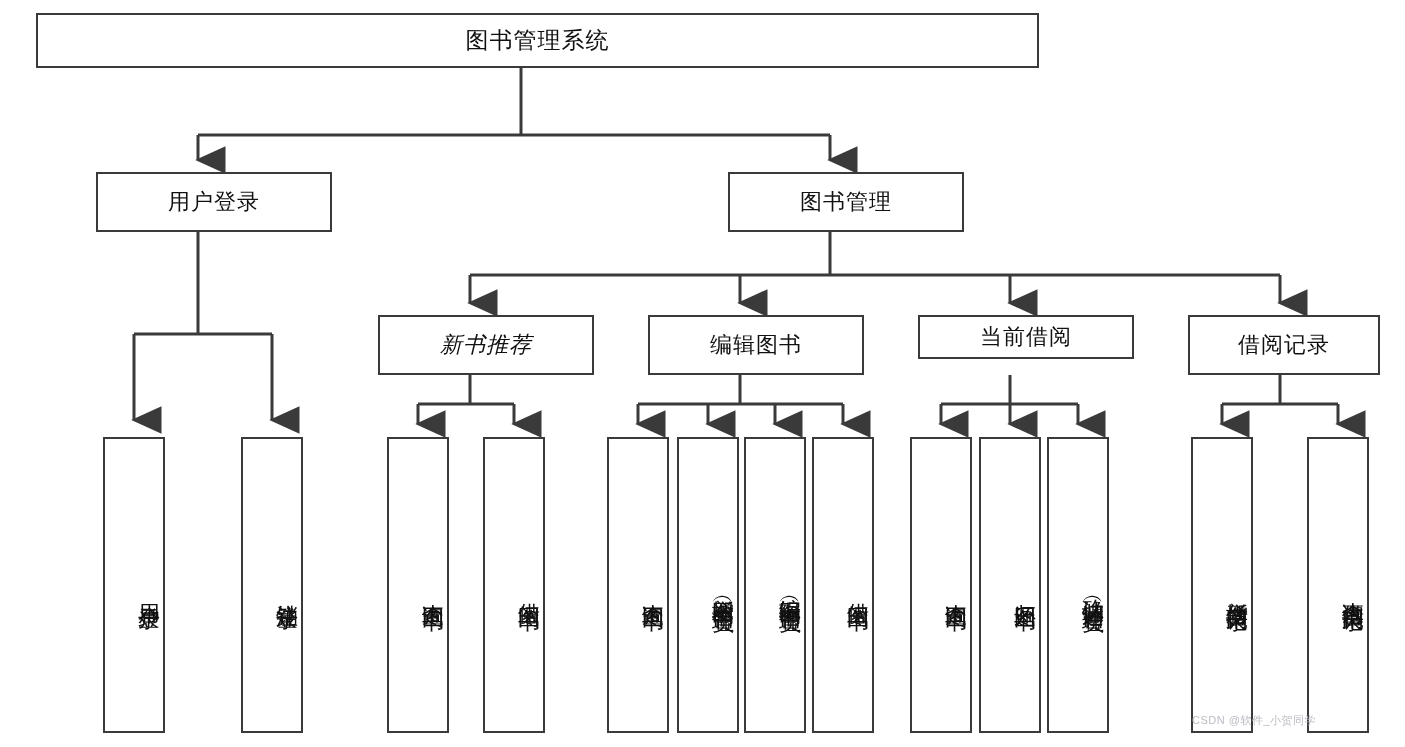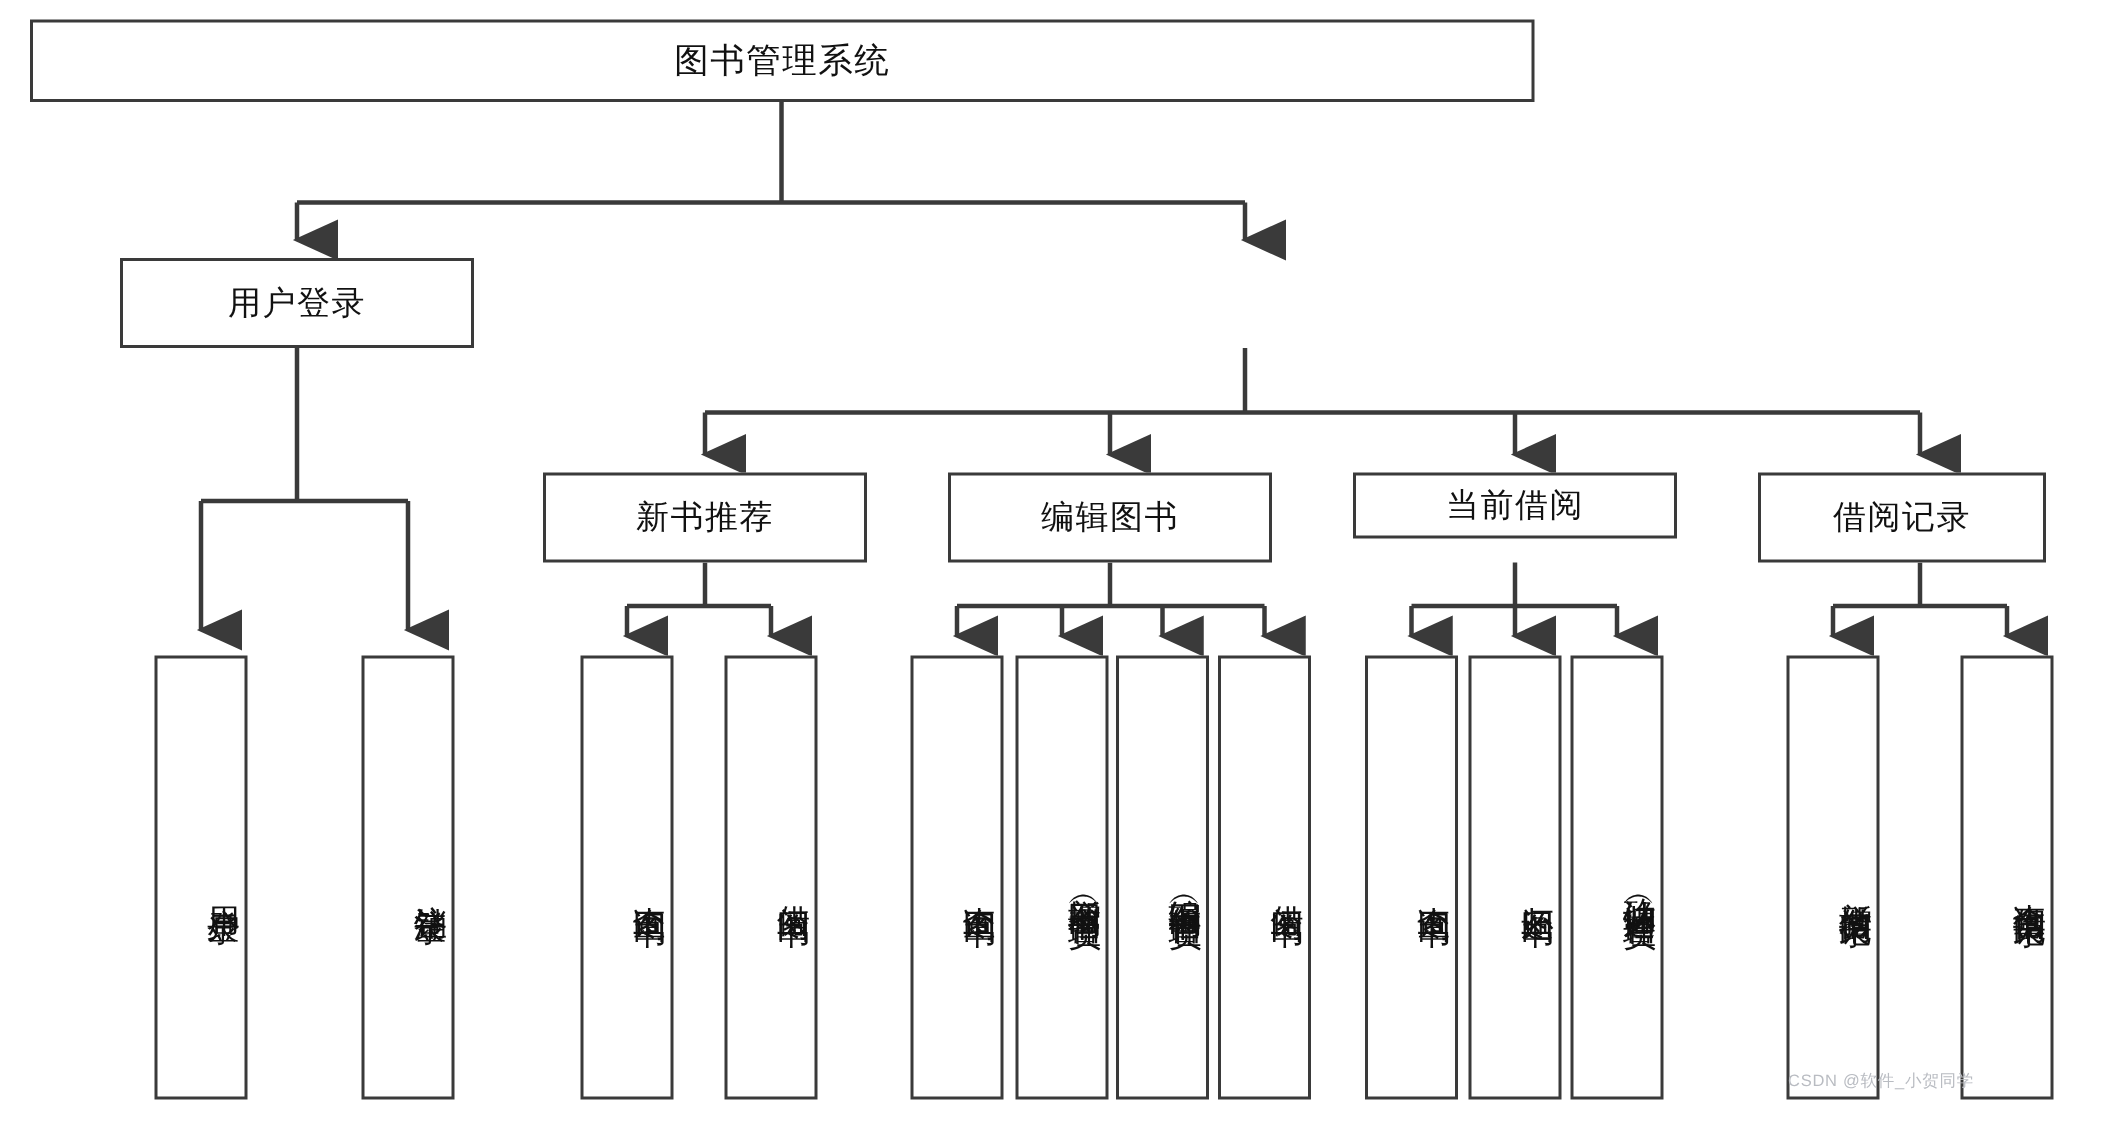--- a/index.html
+++ b/index.html
@@ -32,20 +32,21 @@
     border: 2px solid #3a3a3a;
     display: flex;
     align-items: center;
     justify-content: center;
     color: #111111;
   }
   .node.horiz {
     font-size: 22px;
     letter-spacing: 1px;
     line-height: 1.2;
+    margin-left: 16px;
   }
   .node.root {
     font-size: 23px;
   }
   .node.vert {
     writing-mode: vertical-rl;
     text-orientation: upright;
     font-size: 22px;
     line-height: 1.25;
     letter-spacing: 2px;
@@ -126,22 +127,25 @@
   </svg>
 
   <div class="node horiz root" style="left:20px; top:13px; width:1003px; height:55px;">
     <span>图书管理系统</span>
   </div>
 
   <div class="node horiz" style="left:80px; top:172px; width:236px; height:60px;">
     <span>用户登录</span>
   </div>
 
-
-  <div class="node horiz" style="left:362px; top:315px; width:216px; height:60px;">
+  <div class="node horiz" style="left:712px; top:172px; width:236px; height:60px;">
+    <span>图书管理</span>
+  </div>
+
+  <div class="node horiz" style="left:362px; top:315px; width:216px; height:60px;font-style:italic;">
     <span>新书推荐</span>
   </div>
 
   <div class="node horiz" style="left:632px; top:315px; width:216px; height:60px;">
     <span>编辑图书</span>
   </div>
 
   <div class="node horiz" style="left:902px; top:315px; width:216px; height:44px;">
     <span>当前借阅</span>
   </div>

